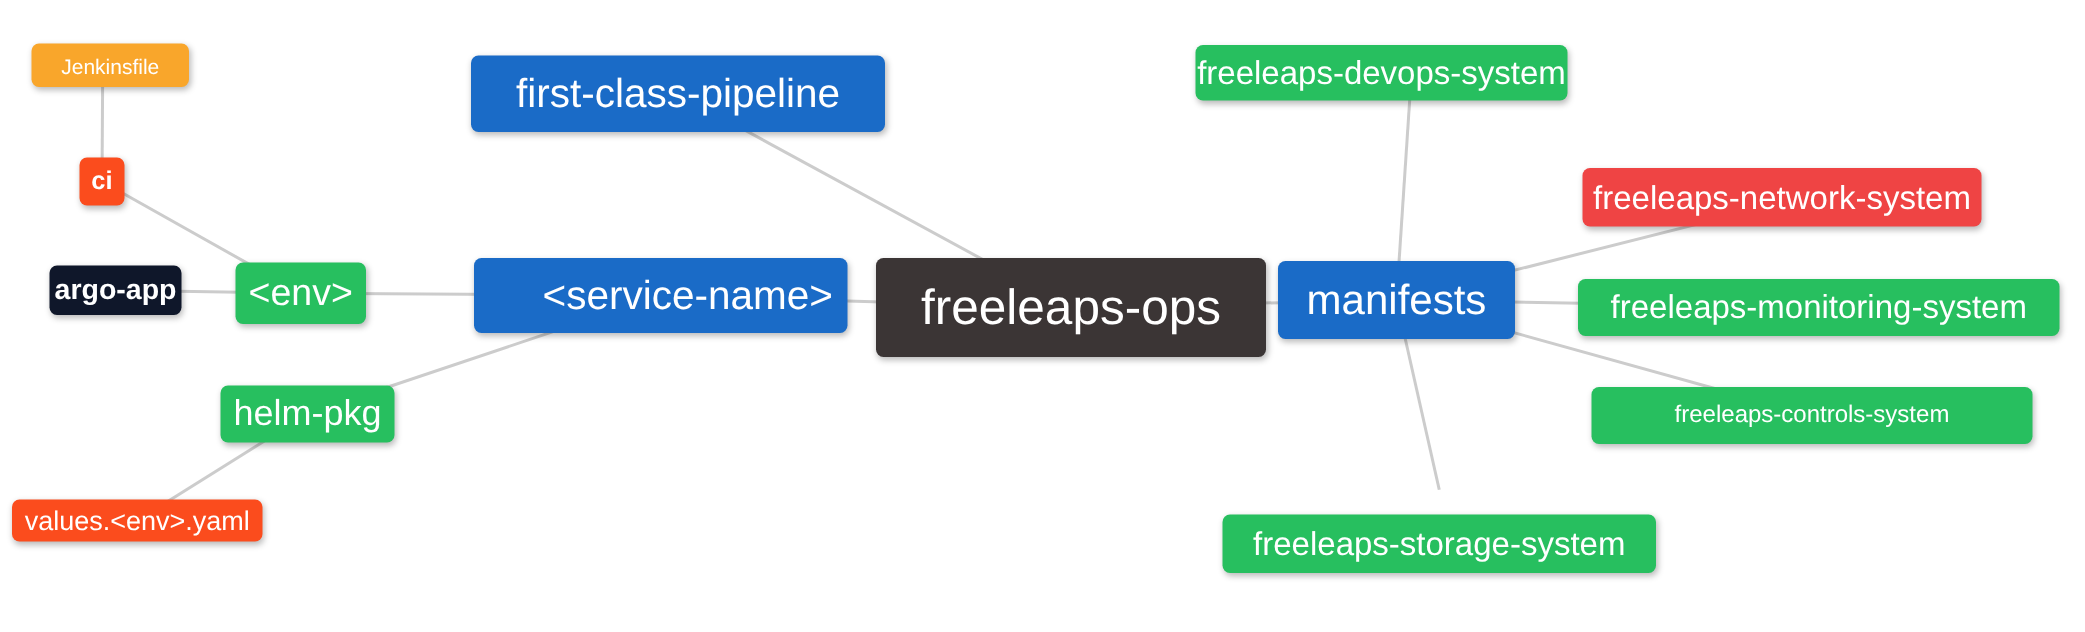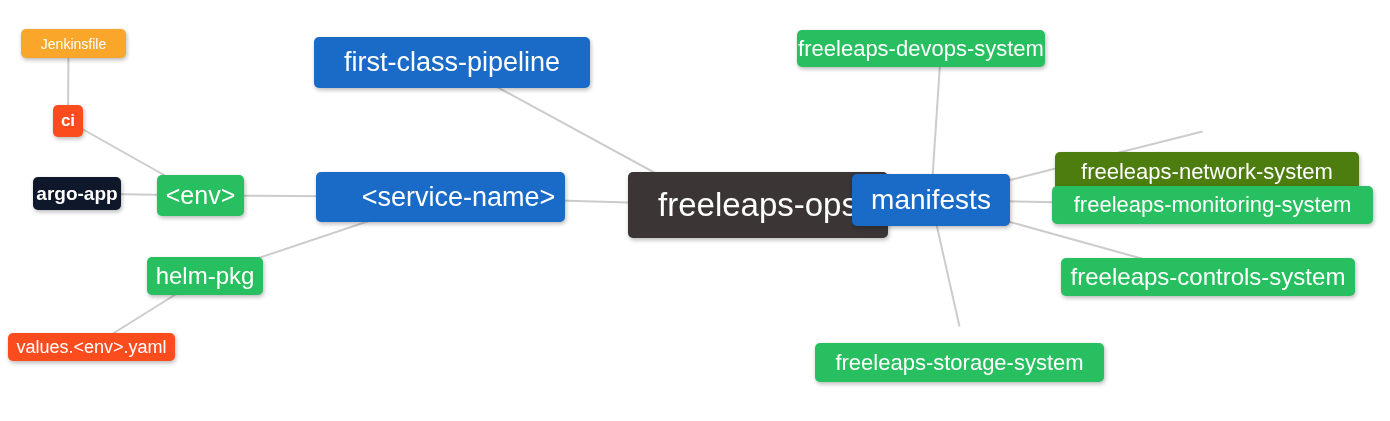--- a/index.html
+++ b/index.html
@@ -47,28 +47,28 @@
       <line x1="91.5" y1="347" x2="205" y2="276" stroke="#cccccc" stroke-width="2"></line>
       <line x1="452" y1="62.5" x2="714" y2="205" stroke="#cccccc" stroke-width="2"></line>
       <line x1="440.5" y1="197" x2="714" y2="205" stroke="#cccccc" stroke-width="2"></line>
       <line x1="714" y1="205" x2="931" y2="200" stroke="#cccccc" stroke-width="2"></line>
       <line x1="931" y1="200" x2="941" y2="48.5" stroke="#cccccc" stroke-width="2"></line>
       <line x1="931" y1="200" x2="1202.5" y2="131.5" stroke="#cccccc" stroke-width="2"></line>
       <line x1="931" y1="200" x2="1212.5" y2="205" stroke="#cccccc" stroke-width="2"></line>
       <line x1="931" y1="200" x2="1208" y2="277" stroke="#cccccc" stroke-width="2"></line>
       <line x1="931" y1="200" x2="959.5" y2="326.5" stroke="#cccccc" stroke-width="2"></line>
     </svg>
-    <div class="node" style="left: 584px; top: 172px; width: 260px; height: 66px; font-size: 33px; font-weight: 400; background: rgb(59, 53, 53); color: rgb(255, 255, 255); margin-left: 44px;">freeleaps-ops</div>
+    <div class="node" style="left: 584px; top: 172px; width: 260px; height: 66px; font-size: 33px; font-weight: 400; background: rgb(59, 53, 53); color: rgb(255, 255, 255);">freeleaps-ops</div>
     <div class="node" style="left: 314px; top: 37px; width: 276px; height: 51px; font-size: 27px; font-weight: 400; background: rgb(26, 107, 199); color: rgb(255, 255, 255);">first-class-pipeline</div>
     <div class="node" style="left: 316px; top: 172px; width: 249px; height: 50px; font-size: 27px; font-weight: 400; background: rgb(26, 107, 199); color: rgb(255, 255, 255); padding-left: 36px;">&lt;service-name&gt;</div>
     <div class="node" style="left: 852px; top: 174px; width: 158px; height: 52px; font-size: 28px; font-weight: 400; background: rgb(26, 107, 199); color: rgb(255, 255, 255); text-align: center;">manifests</div>
     <div class="node" style="left: 157px; top: 175px; width: 87px; height: 41px; font-size: 25px; font-weight: 400; background: rgb(39, 191, 95); color: rgb(255, 255, 255);">&lt;env&gt;</div>
     <div class="node" style="left: 147px; top: 257px; width: 116px; height: 38px; font-size: 24px; font-weight: 400; background: rgb(39, 191, 95); color: rgb(255, 255, 255);">helm-pkg</div>
     <div class="node" style="left: 53px; top: 105px; width: 30px; height: 32px; font-size: 17px; font-weight: 700; background: rgb(251, 76, 29); color: rgb(255, 255, 255);">ci</div>
     <div class="node" style="left: 33px; top: 177px; width: 88px; height: 33px; font-size: 19px; font-weight: 700; background: #0f172a; color: rgb(255, 255, 255);">argo-app</div>
     <div class="node" style="left: 8px; top: 333px; width: 167px; height: 28px; font-size: 18px; font-weight: 400; background: rgb(251, 76, 29); color: rgb(255, 255, 255);">values.&lt;env&gt;.yaml</div>
     <div class="node" style="left: 21px; top: 29px; width: 105px; height: 29px; font-size: 14px; font-weight: 400; background: rgb(249, 166, 43); color: rgb(255, 255, 255);">Jenkinsfile</div>
     <div class="node" style="left: 797px; top: 30px; width: 248px; height: 37px; font-size: 22px; font-weight: 400; background: rgb(39, 191, 95); color: rgb(255, 255, 255);">freeleaps-devops-system</div>
-    <div class="node" style="left: 1055px; top: 112px; width: 304px; height: 39px; font-size: 22px; font-weight: 400; background: #4d7c0f; color: rgb(255, 255, 255); margin-top: 40px;">freeleaps-network-system</div>
+    <div class="node" style="left: 1055px; top: 112px; width: 266px; height: 39px; font-size: 22px; font-weight: 400; background: #ef4444; color: rgb(255, 255, 255);">freeleaps-network-system</div>
     <div class="node" style="left: 1052px; top: 186px; width: 321px; height: 38px; font-size: 22px; font-weight: 400; background: rgb(39, 191, 95); color: rgb(255, 255, 255); text-align: center;">freeleaps-monitoring-system</div>
-    <div class="node" style="left: 1061px; top: 258px; width: 294px; height: 38px; font-size: 24px; font-weight: 400; background: rgb(39, 191, 95); color: rgb(255, 255, 255);">freeleaps-controls-system</div>
+    <div class="node" style="left: 1061px; top: 258px; width: 294px; height: 38px; font-size: 16px; font-weight: 400; background: rgb(39, 191, 95); color: rgb(255, 255, 255);">freeleaps-controls-system</div>
     <div class="node" style="left: 815px; top: 307px; width: 289px; height: 39px; font-size: 22px; font-weight: 400; background: rgb(39, 191, 95); color: rgb(255, 255, 255); margin-top: 36px;">freeleaps-storage-system</div>
   </div>
 
 </body></html>

